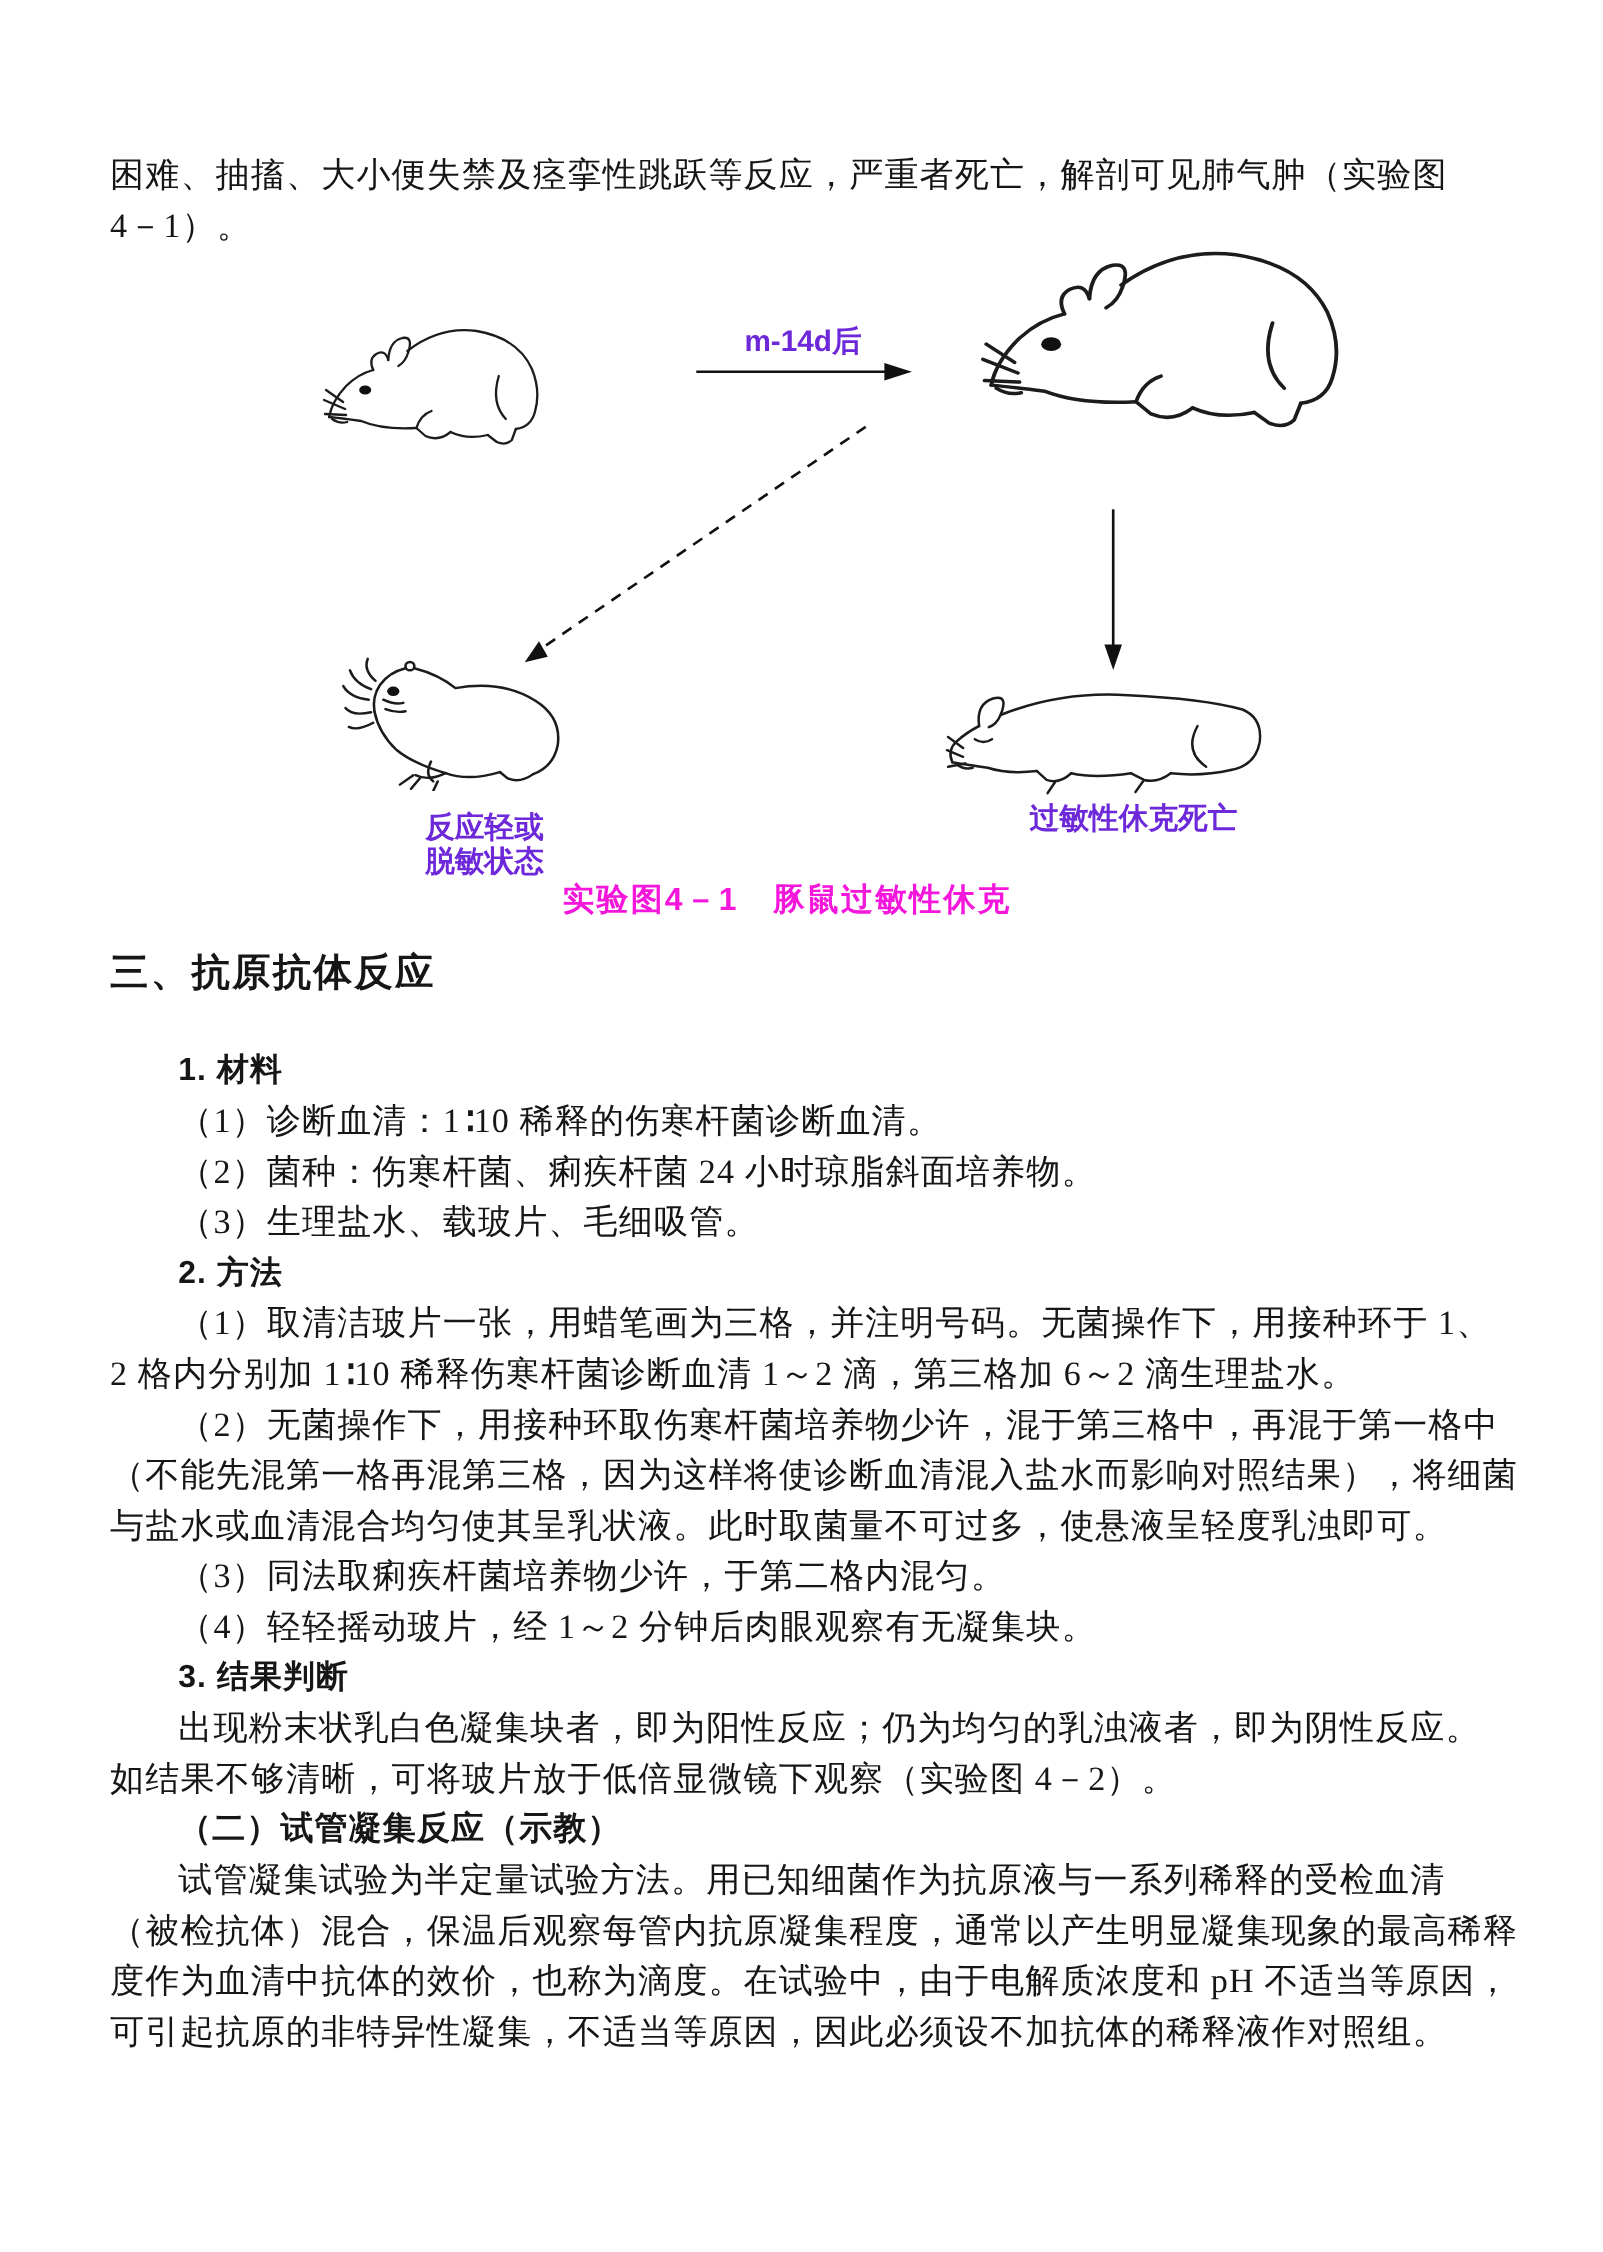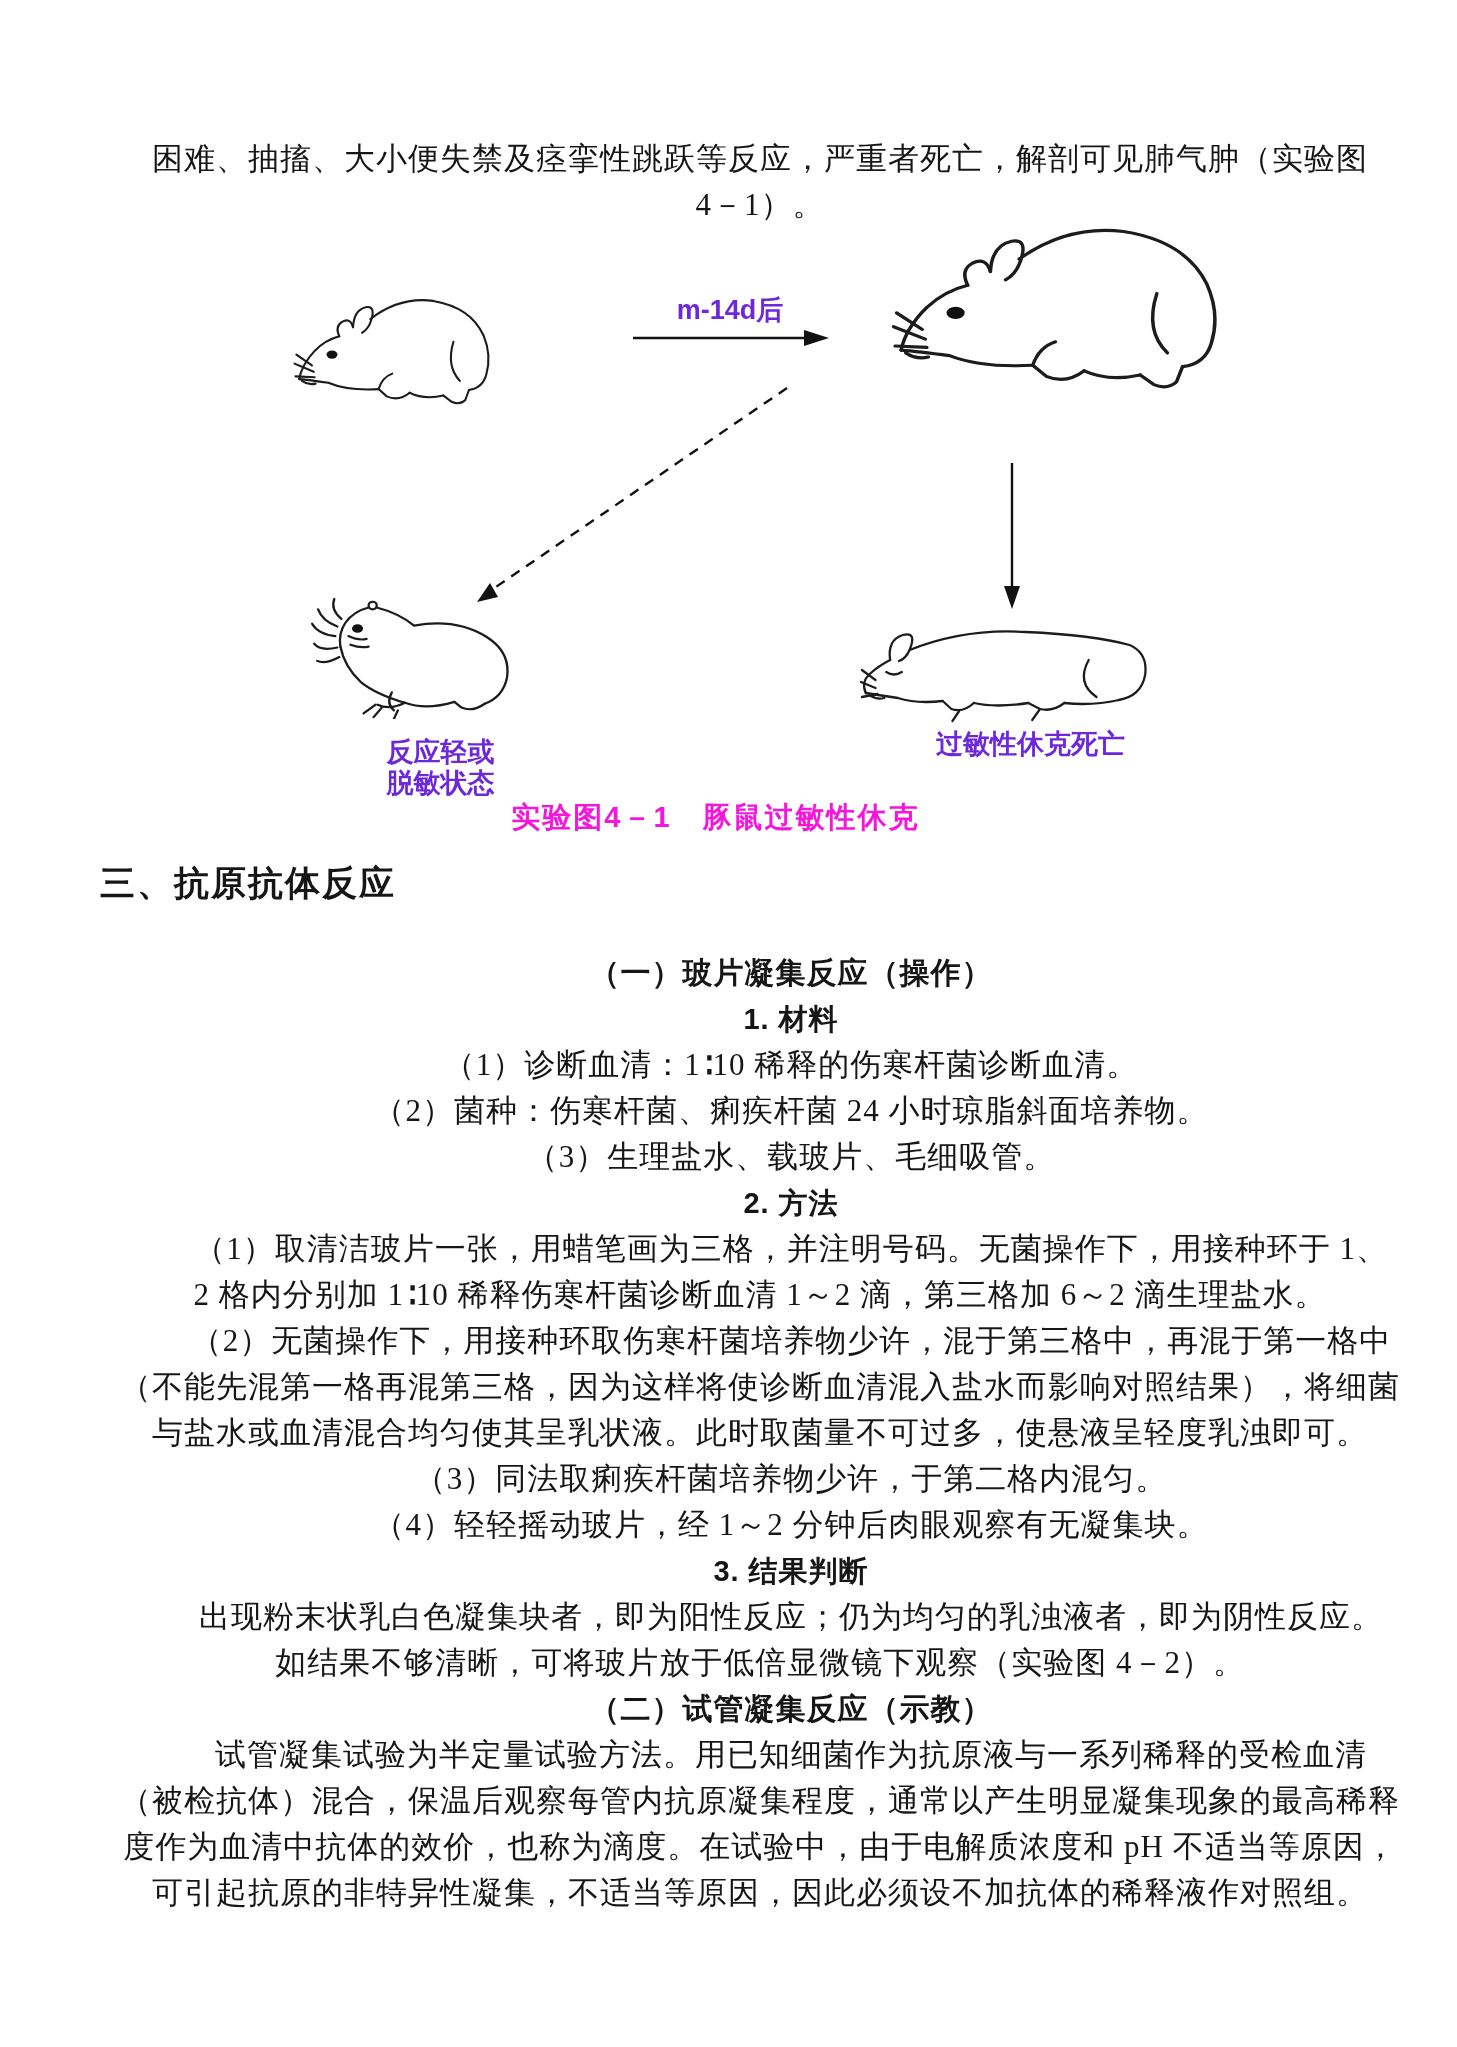--- a/index.html
+++ b/index.html
@@ -9,21 +9,21 @@
   
   .header{position:absolute;left:100px;top:84px;display:flex;align-items:baseline;}
   .page-num{font-size:33px;letter-spacing:1px;}
   .chev{font-family:"Liberation Sans","DejaVu Sans",sans-serif;font-weight:bold;
         font-size:22px;margin:0 26px 0 30px;position:relative;top:-2px;}
   .book-title{font-family:"Liberation Sans","DejaVu Sans",sans-serif;font-weight:bold;
         font-size:23px;letter-spacing:2px;}
 
   
   .textcol{position:absolute;left:100px;width:1320px;}
-  .line{font-size:31px;line-height:46px;letter-spacing:1px;white-space:nowrap;text-align:center;}
+  .line{font-size:31px;line-height:46px;letter-spacing:1px;white-space:nowrap;}
   .indent{padding-left:62px;}
   .left{padding-left:0;}
   .subnum{padding-left:62px;font-family:"Liberation Sans","DejaVu Sans",sans-serif;
           font-weight:bold;font-size:29px;}
   .subheading{padding-left:62px;font-family:"Liberation Sans","DejaVu Sans",sans-serif;
           font-weight:bold;font-size:30px;}
 
   
   .h2{position:absolute;left:100px;top:860px;font-family:Liberation Mono, monospace;
       font-weight:bold;font-size:35px;letter-spacing:2px;}
@@ -138,21 +138,20 @@
     </div>
 
     <div class="fig-label" style="left:898px;top:524px;width:265px;">过敏性休克死亡</div>
   </div>
 
   <div class="caption" style="color: rgb(245, 22, 220);">实验图4－1　豚鼠过敏性休克</div>
 
   <div class="h2">三、抗原抗体反应</div>
 
   <div class="textcol" style="top:950px;" id="content-block">
-      <div class="line subheading">（一）玻片凝集反应（操作）</div>
       <div class="line subnum">1. 材料</div>
       <div class="line indent">（1）诊断血清：1∶10 稀释的伤寒杆菌诊断血清。</div>
       <div class="line indent">（2）菌种：伤寒杆菌、痢疾杆菌 24 小时琼脂斜面培养物。</div>
       <div class="line indent">（3）生理盐水、载玻片、毛细吸管。</div>
       <div class="line subnum">2. 方法</div>
       <div class="line indent">（1）取清洁玻片一张，用蜡笔画为三格，并注明号码。无菌操作下，用接种环于 1、</div>
       <div class="line left">2 格内分别加 1∶10 稀释伤寒杆菌诊断血清 1～2 滴，第三格加 6～2 滴生理盐水。</div>
       <div class="line indent">（2）无菌操作下，用接种环取伤寒杆菌培养物少许，混于第三格中，再混于第一格中</div>
       <div class="line left">（不能先混第一格再混第三格，因为这样将使诊断血清混入盐水而影响对照结果），将细菌</div>
       <div class="line left">与盐水或血清混合均匀使其呈乳状液。此时取菌量不可过多，使悬液呈轻度乳浊即可。</div>

